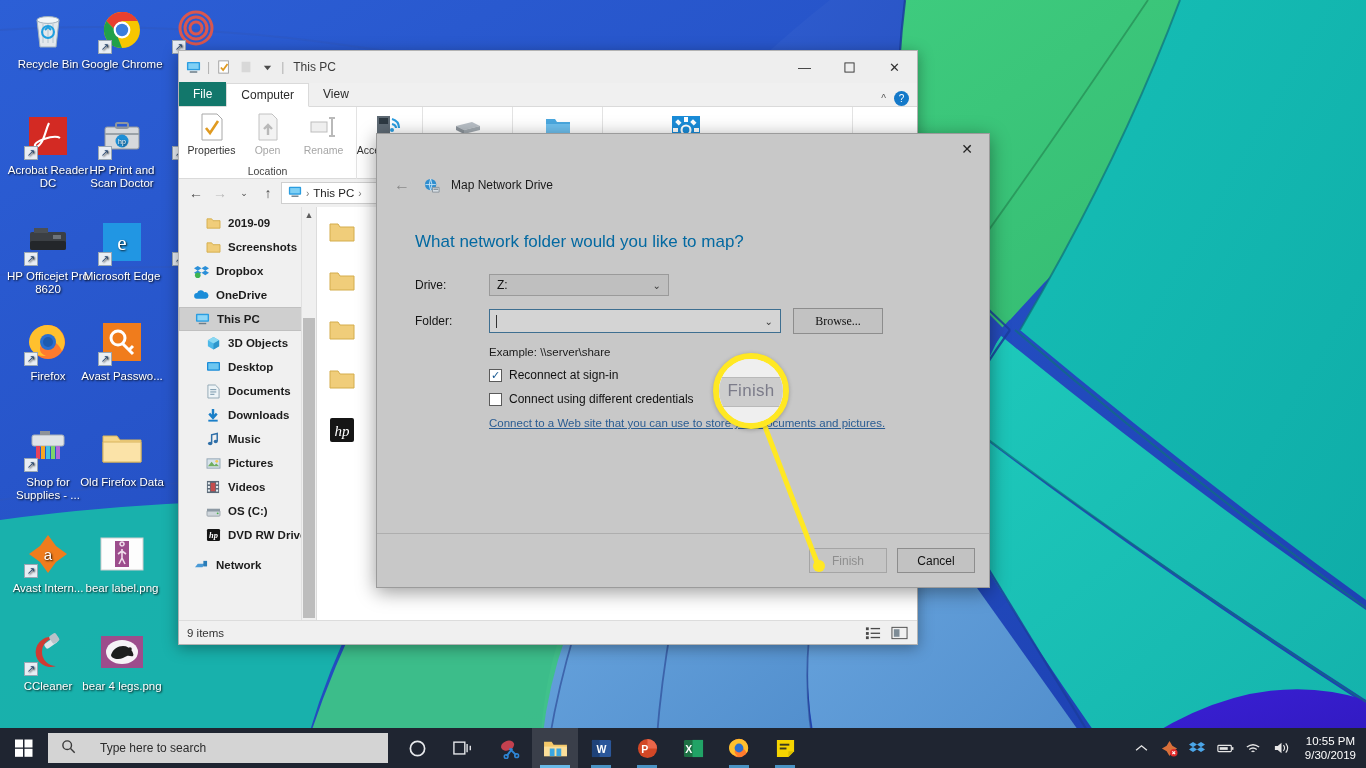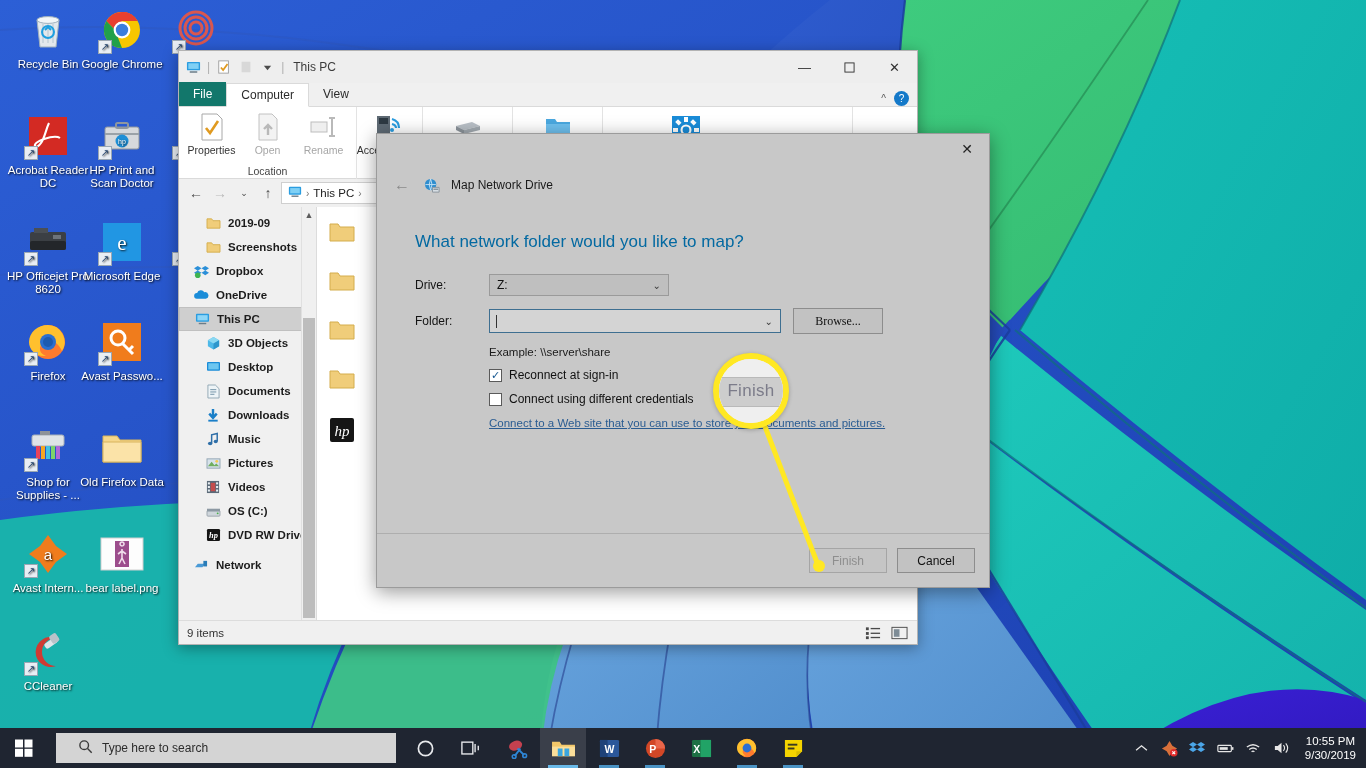--- a/index.html
+++ b/index.html
@@ -228,21 +228,21 @@
   }
 
   
   #taskbar {
     position:absolute; left:0; bottom:0; width:1366px; height:40px;
     background:#1f2531; display:flex; align-items:center;
   }
   .start-btn { width:48px; height:40px; display:flex; align-items:center; justify-content:center; }
   .search-box {
     width:340px; height:30px; background:#d4d4d4; display:flex; align-items:center;
-    gap:9px; padding-left:22px; color:#2c2c2c; font-size:12px;margin-left:8px;
+    gap:24px; padding-left:13px; color:#2c2c2c; font-size:12px;
   }
   .tb-icons { display:flex; align-items:center; height:40px; margin-left:6px; }
   .tb-ico {
     width:46px; height:40px; display:flex; align-items:center; justify-content:center;
     position:relative;
   }
   .tb-ico.active { background:rgba(255,255,255,.12); }
   .tb-ico.active::after {
     content:''; position:absolute; bottom:0; left:8px; right:8px; height:3px; background:#69b9e8;
   }
@@ -534,20 +534,31 @@
       <svg width="44" height="44" viewBox="0 0 44 44">
         <path d="M30 8 A15 15 0 1 0 30 36 A11 11 0 1 1 30 8 Z" fill="#cf3b33"></path>
         <rect x="18" y="10" width="14" height="6" rx="2" fill="#dfe4e8" transform="rotate(-35 25 13)"></rect>
         <rect x="24" y="4" width="8" height="9" rx="2" fill="#b9c2c9" transform="rotate(-35 28 8)"></rect>
       </svg>
       <span class="shortcut-arrow">↗</span>
     </div>
     <span class="lbl">CCleaner</span>
   </div>
 
+  <div class="dicon" style="left:78px;top:628px;">
+    <div class="glyph">
+      <svg width="44" height="34" viewBox="0 0 44 34">
+        <rect x="1" y="1" width="42" height="32" fill="#9c4d8c"></rect>
+        <ellipse cx="22" cy="17" rx="16" ry="12" fill="#f6f2f6"></ellipse>
+        <path d="M11 20 c2 -6 7 -9 12 -9 c4 0 7 2 9 5 c1 2 2 4 1 5 c-2 1 -4 -1 -6 0 c-3 1 -5 3 -9 3 c-4 0 -7 -2 -7 -4 z" fill="#1d1d1d"></path>
+        <circle cx="30" cy="14" r="1.8" fill="#1d1d1d"></circle>
+      </svg>
+    </div>
+    <span class="lbl">bear 4 legs.png</span>
+  </div>
 </div>
 
 <div id="explorer">
 
   <div class="ex-titlebar">
     <div class="qat">
       <span class="qat-ico">
         <svg width="15" height="15" viewBox="0 0 16 16">
           <rect x="1" y="2" width="14" height="9" rx="1" fill="#2b9de0"></rect>
           <rect x="2.5" y="3.5" width="11" height="6" fill="#7fd0f5"></rect>

